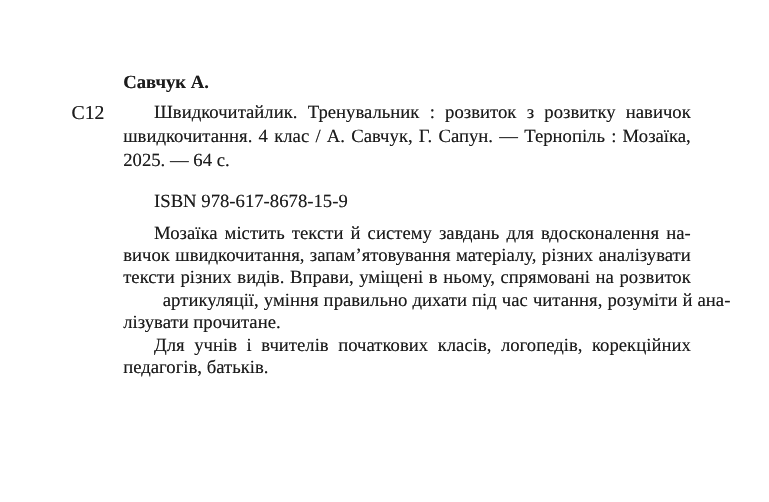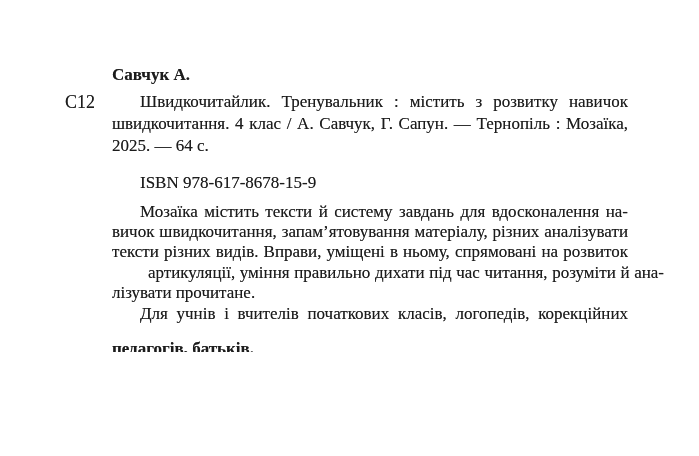--- a/index.html
+++ b/index.html
@@ -30,30 +30,30 @@
 </style>
 </head>
 <body>
 
 <div class="page">
 
   <div class="line bold" style="top:65px;">Савчук А.</div>
 
   <div class="mark">С12</div>
 
-  <div class="line justify indent" style="top:92px;">Швидкочитайлик. Тренувальник : містить з розвитку навичок</div>
+  <div class="line justify indent" style="top:92px;">Швидкочитайлик. Тренувальник : розвиток з розвитку навичок</div>
   <div class="line justify" style="top:114px;">швидкочитання. 4 клас / А. Савчук, Г. Сапун. — Тернопіль : Мозаїка,</div>
   <div class="line" style="top:136px;">2025. — 64 с.</div>
 
   <div class="line indent" style="top:173px;">ISBN 978-617-8678-15-9</div>
 
   <div class="line justify indent" style="top:202px;">Мозаїка містить тексти й систему завдань для  вдосконалення на-</div>
   <div class="line justify" style="top:222px;">вичок швидкочитання, запам’ятовування матеріалу, різних аналізувати</div>
   <div class="line justify" style="top:242px;">тексти різних видів. Вправи, уміщені в ньому, спрямовані на розвиток</div>
   <div class="line justify" style="top:263px;margin-left:36px;">артикуляції, уміння правильно дихати під час читання, розуміти й ана-</div>
   <div class="line" style="top:283px;">лізувати прочитане.</div>
 
   <div class="line justify indent" style="top:304px;">Для учнів і вчителів початкових класів, логопедів, корекційних</div>
-  <div class="line" style="top:339px;font-weight:bold;">педагогів, батьків.</div>
+  <div class="line" style="top:324px;">педагогів, батьків.</div>
 
   <div class="line bold right" style="top:365px;">УДК 821.161.2(075.2)</div>
 
 </div>
 
 </body></html>

